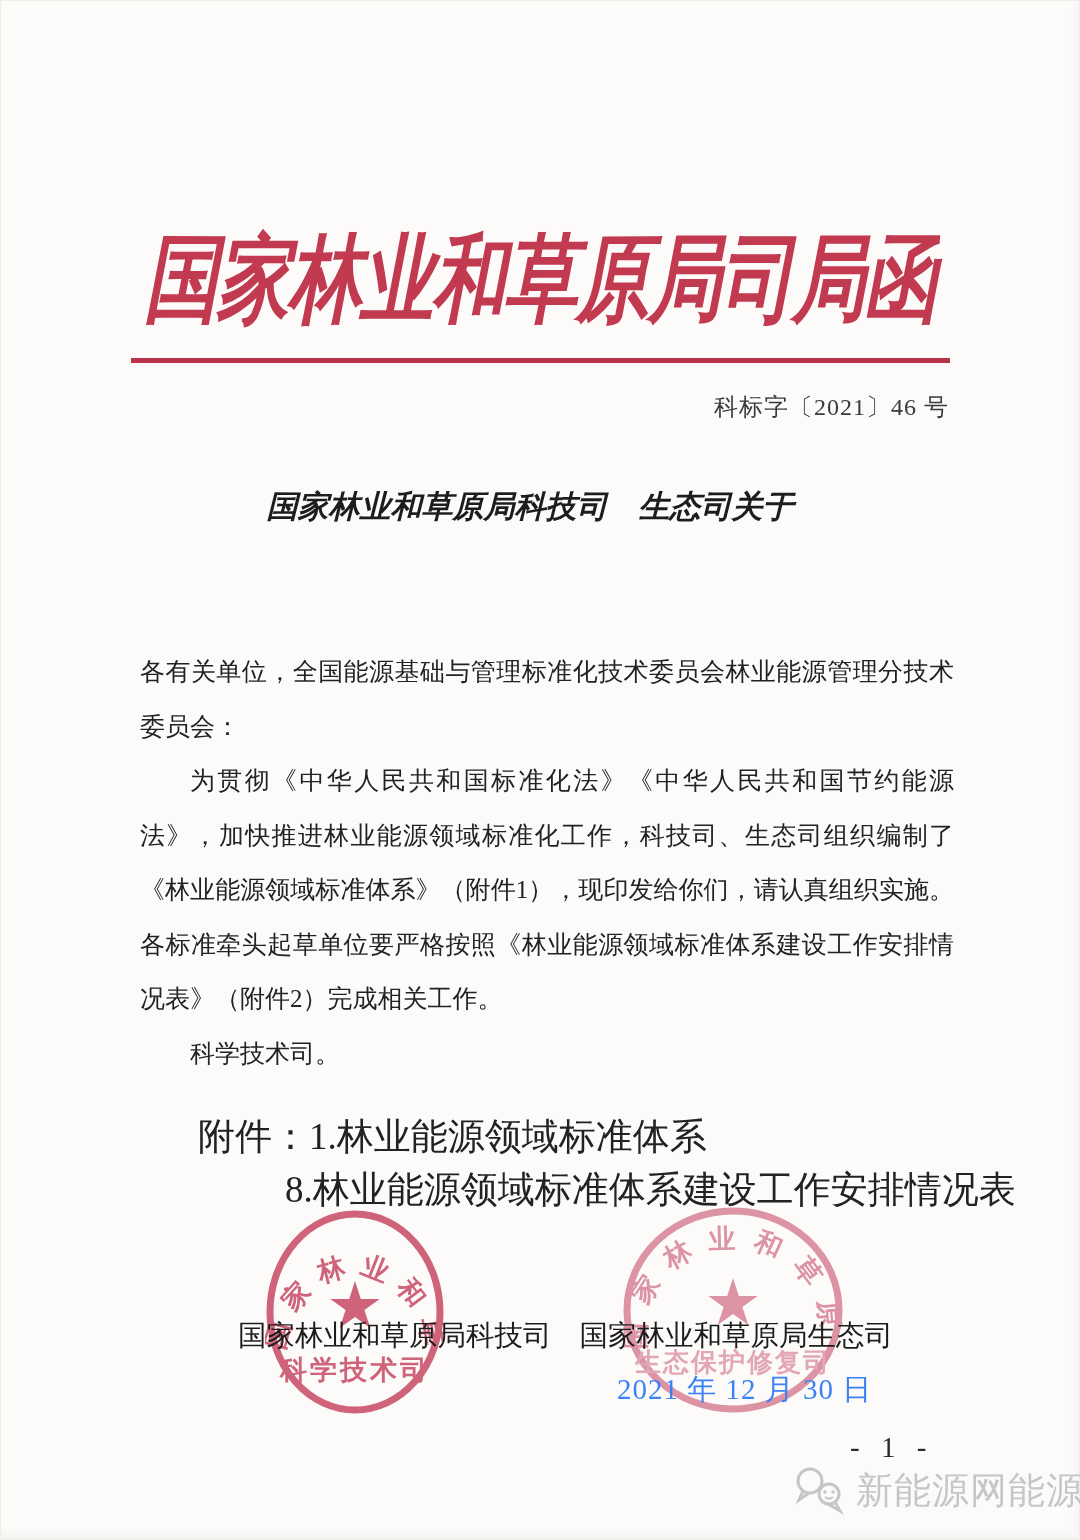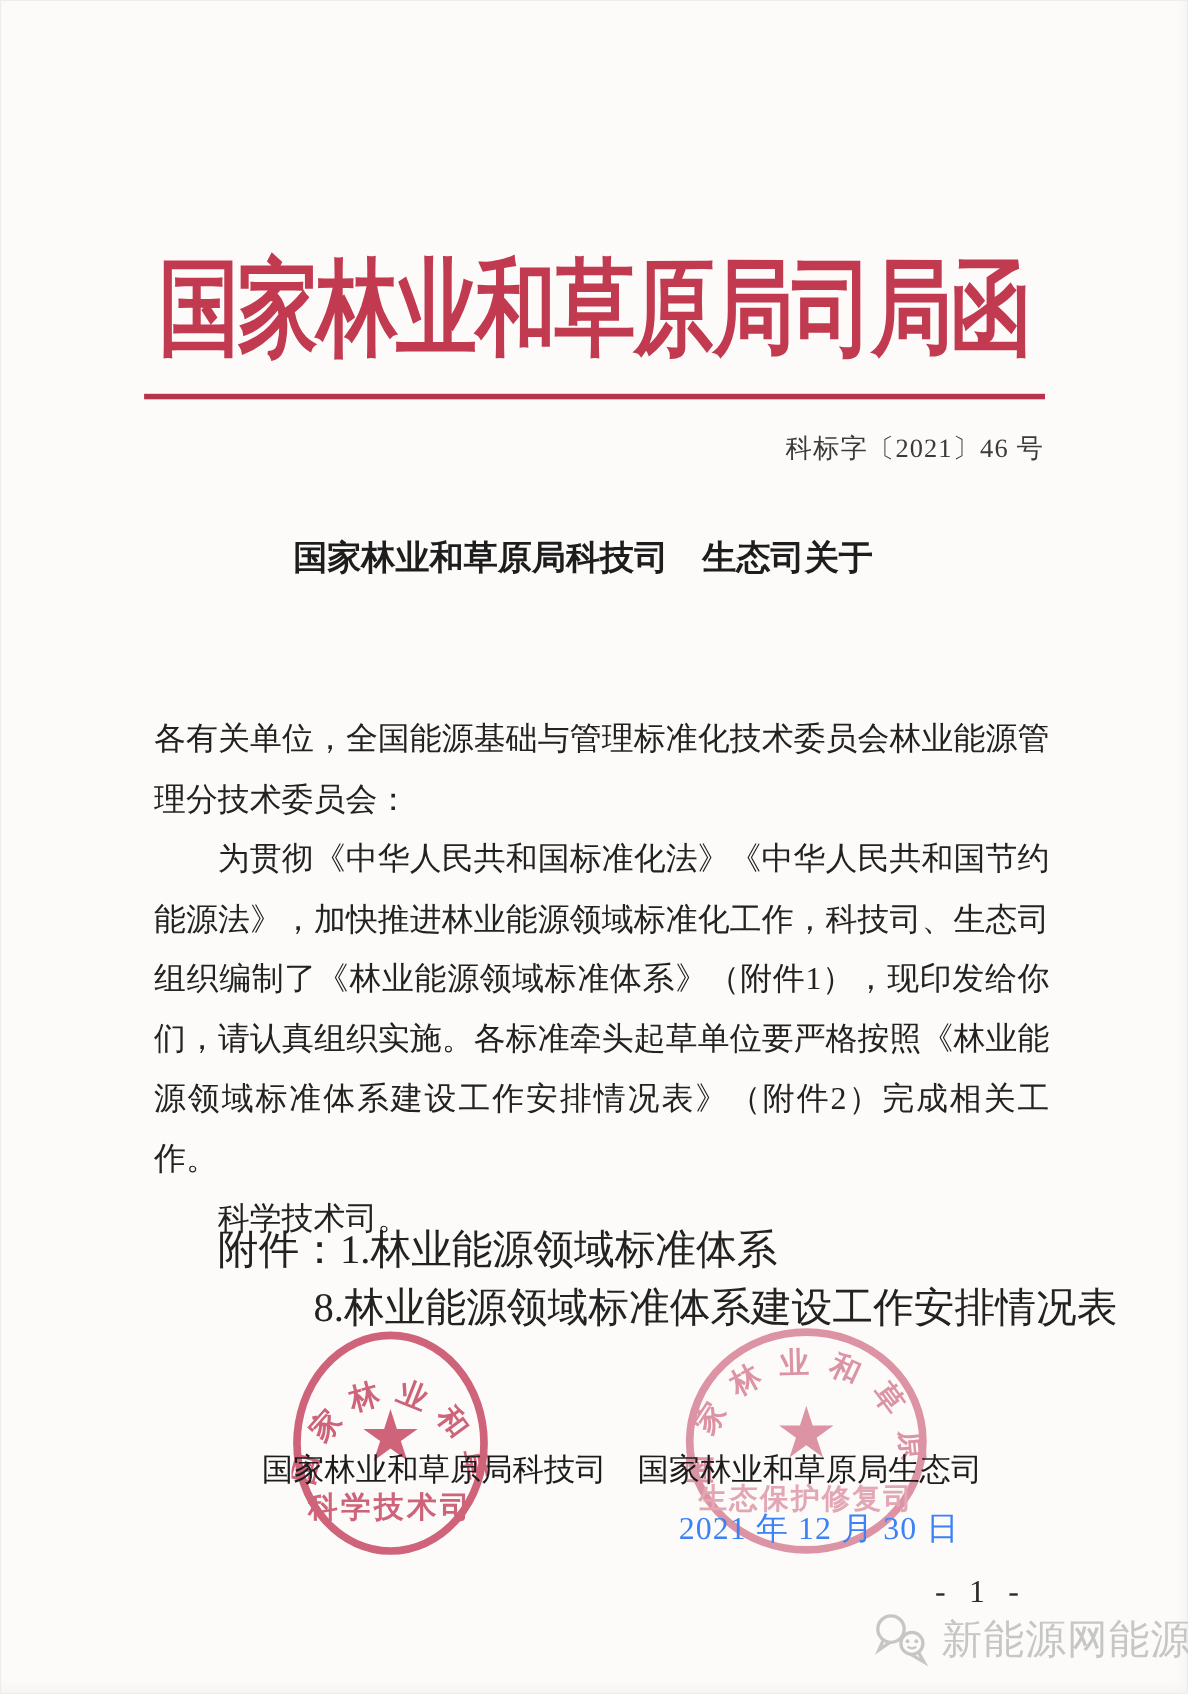--- a/index.html
+++ b/index.html
@@ -13,45 +13,46 @@
   .page {
     position: absolute; inset: 0;
     background: #fcfbf9;
     box-shadow: inset 0 0 0 1px #eeedea, inset -4px -6px 10px rgba(0,0,0,0.03);
   }
   
   .masthead {
     position: absolute; top: 226px; left: 0; width: 1080px;
     text-align: center; white-space: nowrap;
     color: #c23a50;
+    font-style: italic;
   }
   .masthead .stretch {
     display: inline-block;
     font-size: 92px; font-weight: 700; line-height: 1.15;
     transform: scale(0.80, 1.04); transform-origin: center top;
     letter-spacing: -2px;
   }
   .red-rule {
     position: absolute; top: 358px; left: 131px;
     width: 819px; height: 5px; background: #b8344a;
   }
   .doc-number {
     position: absolute; top: 391px; right: 131px;
     font-size: 24px; color: #3a3a3a; letter-spacing: 1px;
   }
   
   .doc-title {
     position: absolute; top: 481px; left: 0; width: 1060px;
     text-align: center; font-weight: 700; color: #1d1d1d;
-    font-size: 31px; line-height: 51px;
+    font-size: 31px; line-height: 51px; font-style: italic;
   }
   
   .body-text {
     position: absolute; top: 645px; left: 140px; width: 814px;
-    font-size: 29px; line-height: 54.5px; color: #222;
+    font-size: 25px; line-height: 54.5px; color: #222;
     text-align: justify;
   }
   .body-text p { text-indent: 2em; }
   .body-text p.salutation { text-indent: 0; }
   
   .attachments {
     position: absolute; top: 1110px; left: 198px;
     font-size: 37px; line-height: 53px; color: #222;
   }
   .attachments .att-line2 { padding-left: 87px; }

